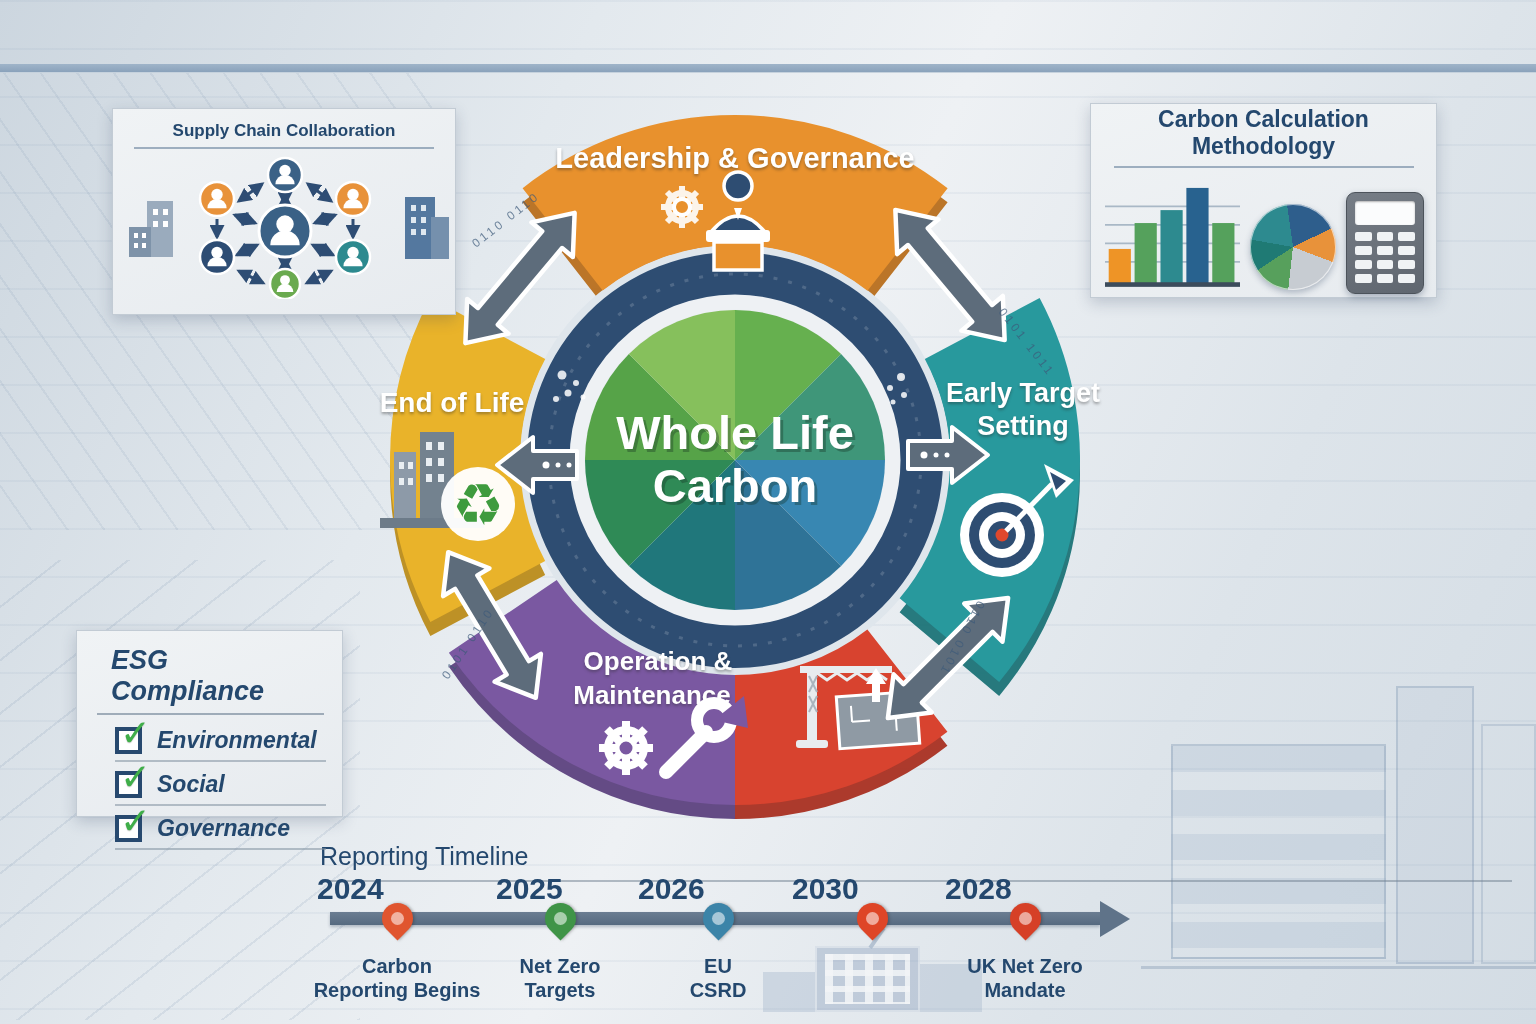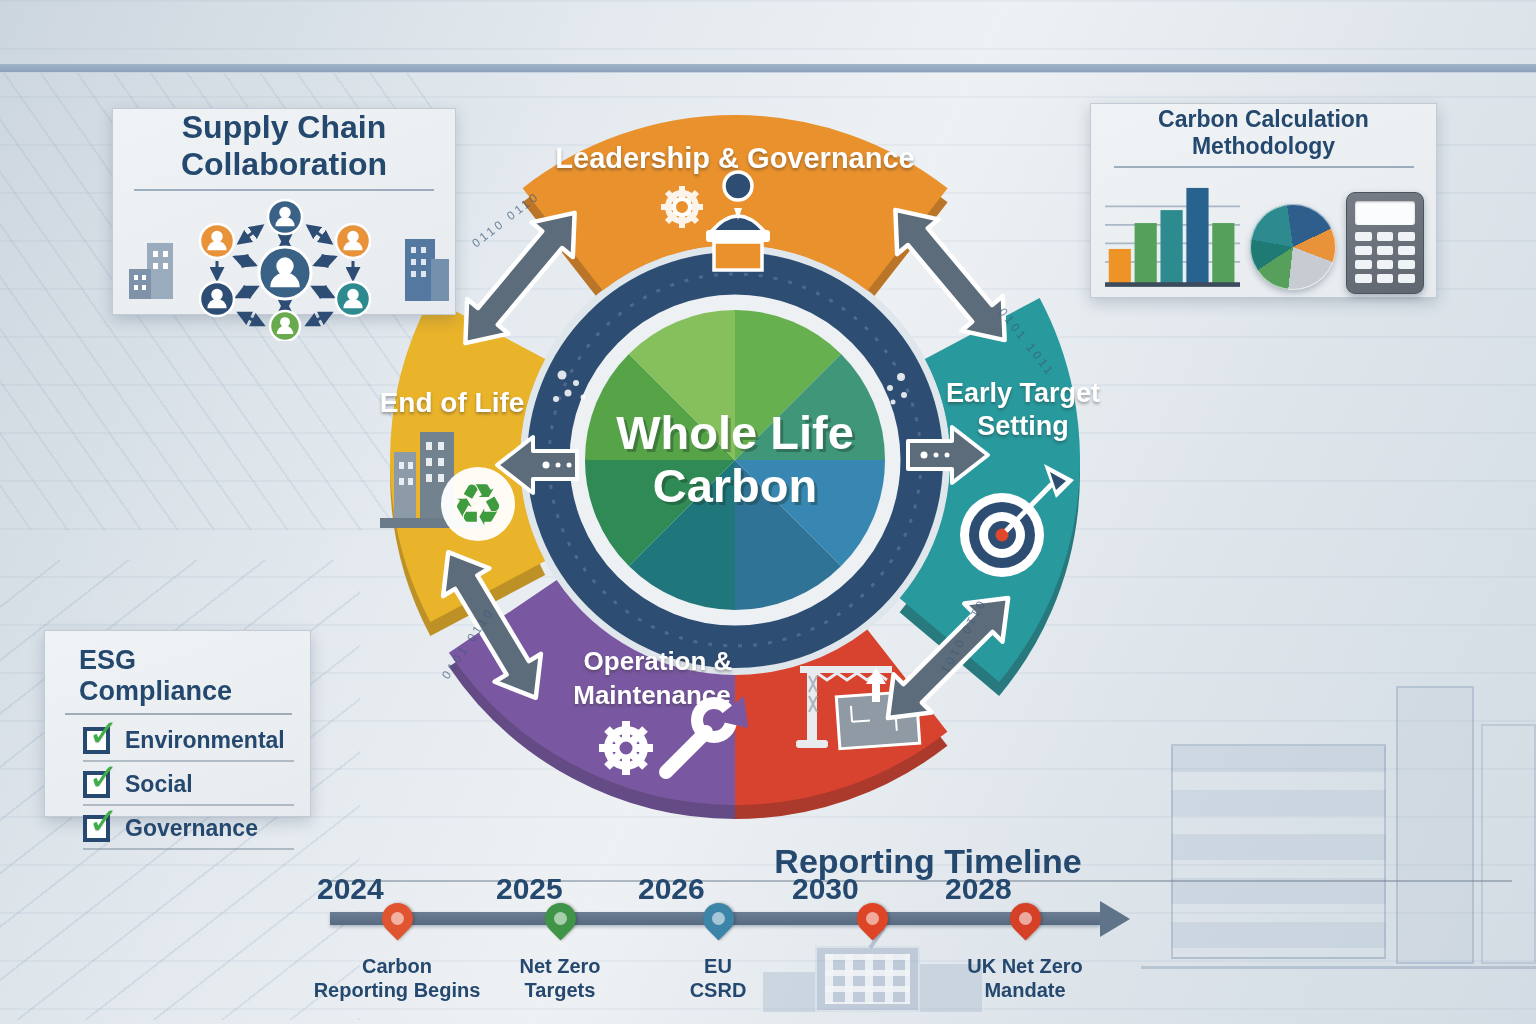--- a/index.html
+++ b/index.html
@@ -37,59 +37,59 @@
   .header-strip { position:absolute; left:0; top:64px; width:1536px; height:9px; z-index:10;
     background:linear-gradient(180deg,#9fb4c9,#8aa2bb); border-bottom:1px solid #c6d2dd; }
 
   
   .card { position:absolute; background:linear-gradient(160deg,#f0f3f5,#e7ebef); border:1px solid #c2cbd4;
     box-shadow:0 5px 14px rgba(40,60,90,.22); z-index:6; }
   .card-title { color:#24486e; font-weight:800; text-align:center; }
   .card-rule { height:2px; background:#5b7693; opacity:.55; margin:6px auto 0; }
 
   .supply-card { left:112px; top:108px; width:344px; height:207px; }
-  .supply-card .card-title { font-size:32px; margin-top:0; }
+  .supply-card .card-title { font-size:17px; margin-top:12px; }
   .supply-card .card-rule { width:300px; }
 
   .calc-card { left:1090px; top:103px; width:347px; height:195px; }
   .calc-card .card-title { font-size:23px; margin-top:2px; }
   .calc-card .card-rule { width:300px; }
   .calc-row { display:flex; align-items:flex-end; gap:10px; padding:8px 12px 0 14px; }
   .pie-icon { width:86px; height:86px; border-radius:50%; margin-bottom:6px; flex:none;
     background:conic-gradient(from -80deg, #2d8a8f 0 20%, #2e5e8c 20% 40%, #e8923a 40% 53%, #c7ccd2 53% 74%, #57a05c 74% 88%, #1f7a74 88% 100%);
     box-shadow:0 3px 6px rgba(40,60,90,.3), inset 0 0 0 1px rgba(255,255,255,.6); }
   .calculator-icon { width:78px; height:102px; background:linear-gradient(160deg,#767d86,#5f666f); border-radius:9px;
     border:1px solid #4c535b; box-shadow:0 3px 7px rgba(40,60,90,.35); padding:8px 8px 6px; flex:none; margin-bottom:2px; }
   .calc-screen { height:24px; background:#fbfcfd; border-radius:3px; margin-bottom:7px; box-shadow:inset 0 1px 2px rgba(0,0,0,.3); }
   .calc-keys { display:grid; grid-template-columns:repeat(3,1fr); gap:5px; }
   .calc-keys i { display:block; height:9px; background:#f0f3f5; border-radius:2px; }
 
   
-  .esg-card { left:44px; top:630px; width:267px; height:187px; padding:14px 14px 8px 16px; }
+  .esg-card { left:76px; top:630px; width:267px; height:187px; padding:14px 14px 8px 16px;font-style:italic; }
   .esg-title { color:#24486e; font-size:27px; margin-left:18px; }
   .esg-title .abbr { font-weight:900; }
   .esg-title .rest { font-weight:700; }
   .esg-rule { height:2px; background:#7e8fa0; opacity:.7; margin:6px 4px 10px; }
   .esg-row { display:flex; align-items:center; gap:15px; border-bottom:2px solid rgba(130,145,160,.55); padding:2px 0 6px; margin:0 2px 7px 22px; }
   .esg-box { position:relative; width:27px; height:27px; border:4px solid #27496f; background:#fff; flex:none; }
   .esg-check { position:absolute; left:1px; top:-16px; font-size:37px; font-weight:900; color:#3fae49; line-height:1;
     text-shadow:0 1px 1px rgba(0,0,0,.2); font-family:"DejaVu Sans", sans-serif; }
   .esg-label { color:#24486e; font-size:23px; font-weight:700; }
 
   
   .hub { position:absolute; left:330px; top:80px; width:840px; height:760px; z-index:4; }
   .hub text { font-family:"Liberation Sans", sans-serif; }
   .wedge-label { fill:#fff; font-weight:800; text-anchor:middle; text-shadow:0 2px 3px rgba(40,40,40,.4); }
   .center-label { fill:#fff; font-weight:800; text-anchor:middle; }
   .center-label-shadow { fill:rgba(20,50,35,.35); font-weight:800; text-anchor:middle; }
   .bin-text { font-family:"DejaVu Sans Mono", monospace; font-size:12px; letter-spacing:3px; fill:#3d5a7a; opacity:.7; }
 
   
   .timeline { position:absolute; left:320px; top:842px; width:1216px; height:182px; z-index:5; }
-  .tl-title { color:#24486e; font-size:34px; font-weight:700;text-align:center; }
+  .tl-title { color:#24486e; font-size:25px; font-weight:400; }
   .tl-rule { position:absolute; left:2px; top:38px; width:1190px; height:2px; background:#6f8090; opacity:.5; }
   .tl-bar { position:absolute; left:10px; top:70px; width:770px; height:13px; background:linear-gradient(180deg,#6b7d92,#566a80); box-shadow:0 2px 3px rgba(40,60,90,.3); }
   .tl-arrowhead { position:absolute; left:780px; top:59px; width:0; height:0;
     border-left:30px solid #5f7389; border-top:18px solid transparent; border-bottom:18px solid transparent; }
   .tl-year { position:absolute; top:30px; width:160px; text-align:left; color:#24486e; font-size:30px; font-weight:800; }
   .tl-pin { position:absolute; top:61px; width:31px; height:31px; border-radius:50% 50% 50% 0; transform:rotate(-45deg);
     box-shadow:1px 1px 3px rgba(40,40,40,.35); }
   .tl-pin i { position:absolute; left:9px; top:9px; width:13px; height:13px; border-radius:50%; background:rgba(255,255,255,.55); }
   .tl-label { position:absolute; top:112px; width:190px; text-align:center; color:#24486e; font-size:20px; font-weight:700; line-height:1.2; }
 </style>

